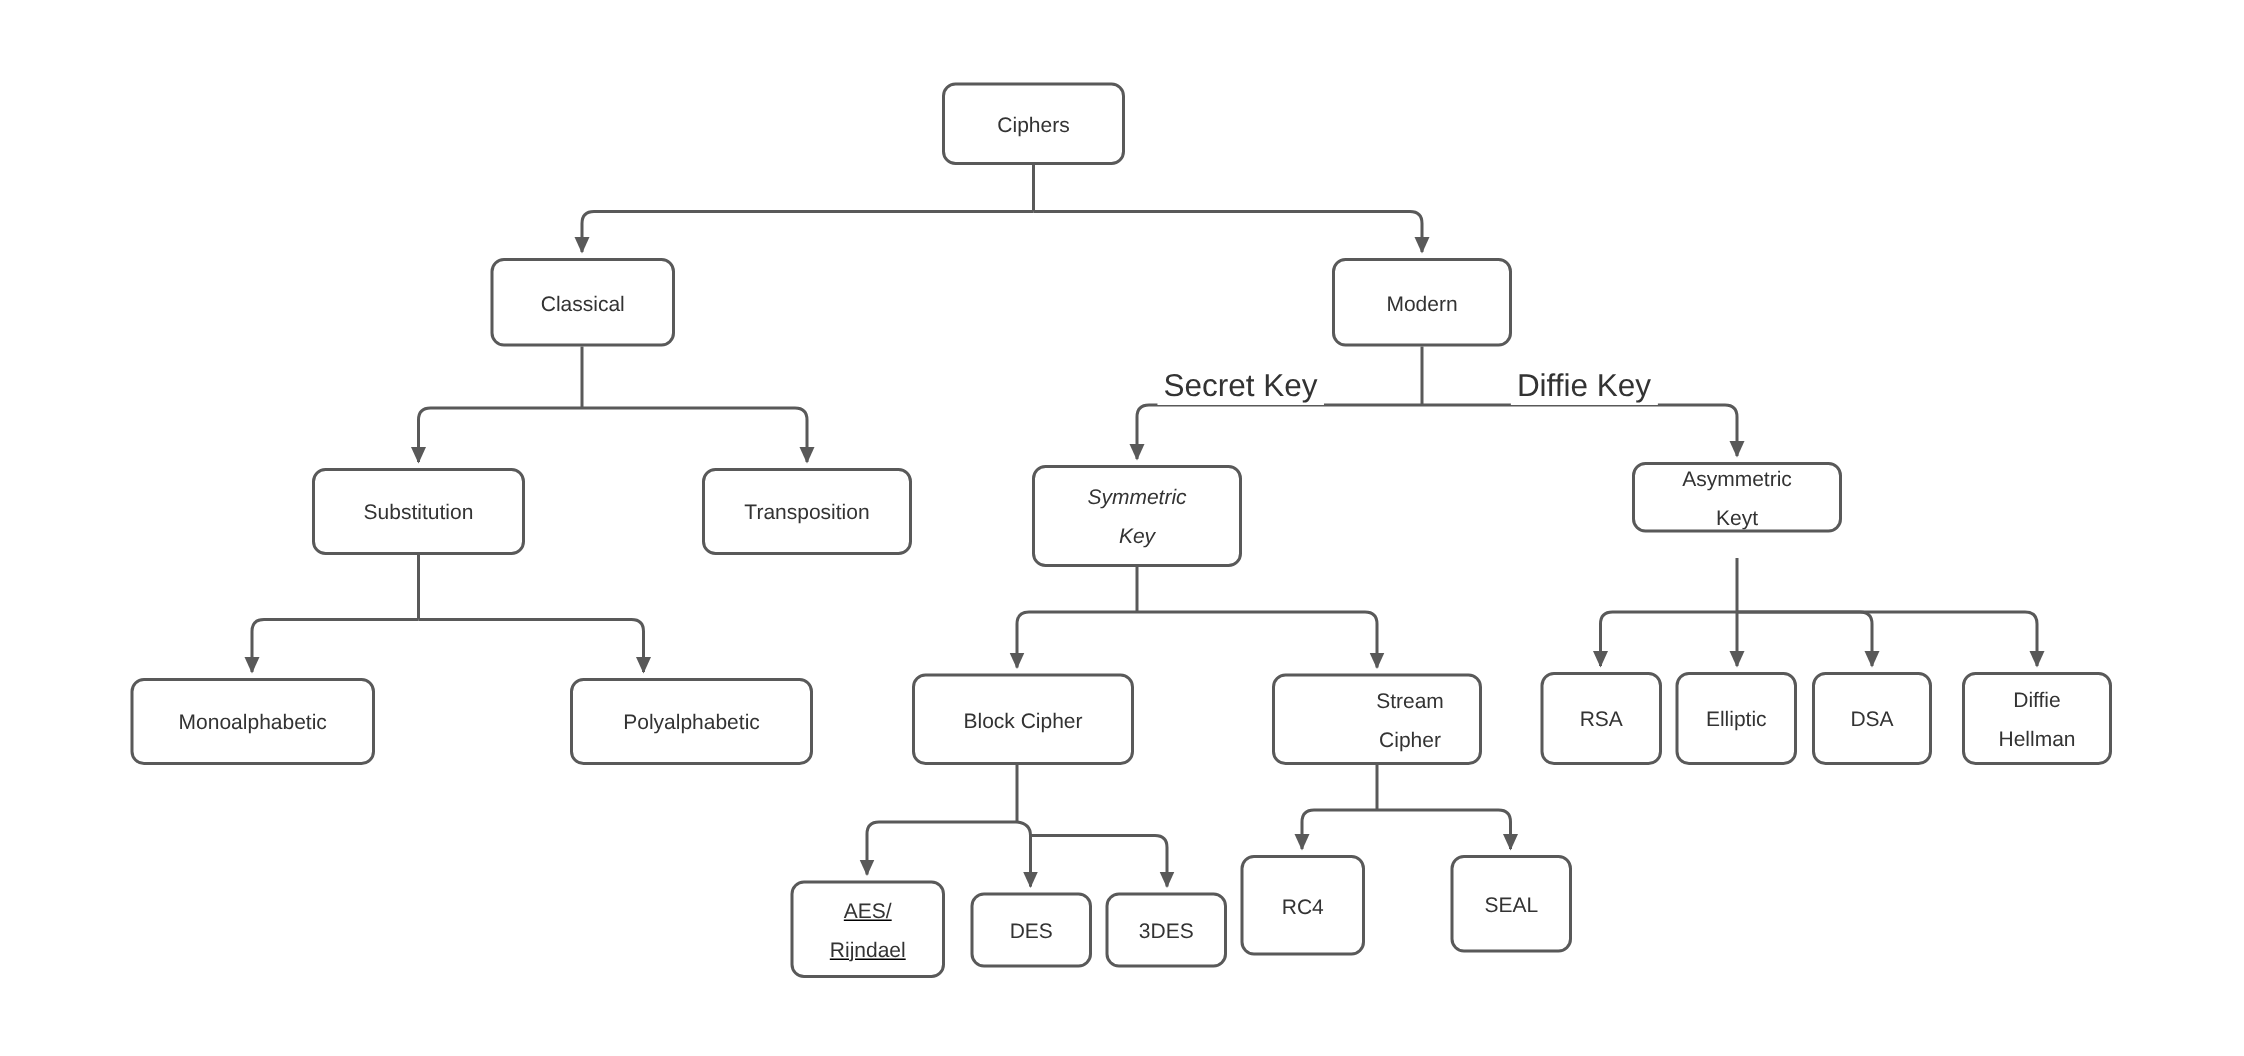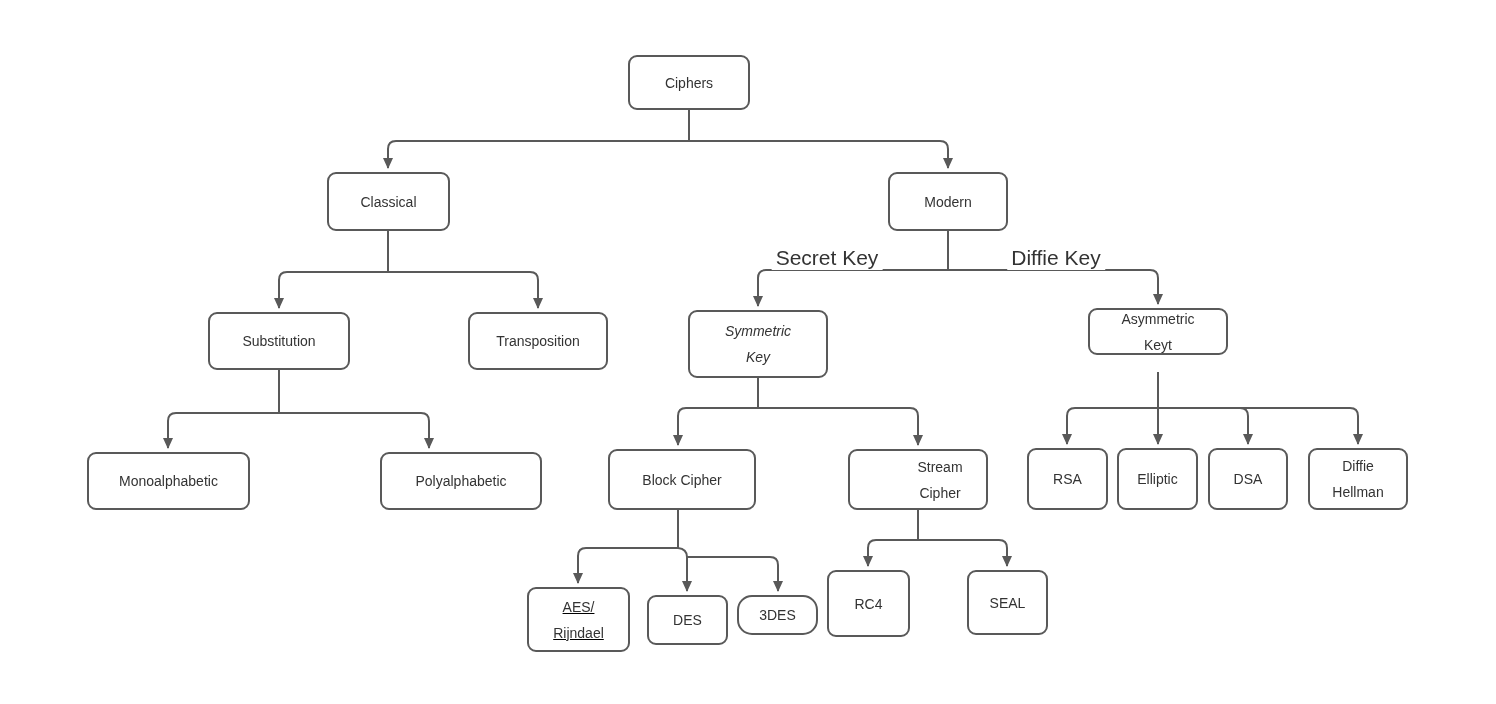--- a/index.html
+++ b/index.html
@@ -170,21 +170,21 @@
 
   <div class="node" style="left:527px; top:587px; width:103px; height:65px;text-decoration:underline;">
     <span class="node-label">AES/
 Rijndael</span>
   </div>
 
   <div class="node" style="left:647px; top:595px; width:81px; height:50px;">
     <span class="node-label">DES</span>
   </div>
 
-  <div class="node" style="left:737px; top:595px; width:81px; height:40px;border-radius:15px;">
+  <div class="node" style="left:737px; top:595px; width:81px; height:50px;">
     <span class="node-label">3DES</span>
   </div>
 
   <div class="node" style="left:827px; top:570px; width:83px; height:67px;">
     <span class="node-label">RC4</span>
   </div>
 
   <div class="node" style="left:967px; top:570px; width:81px; height:65px;">
     <span class="node-label">SEAL</span>
   </div>

